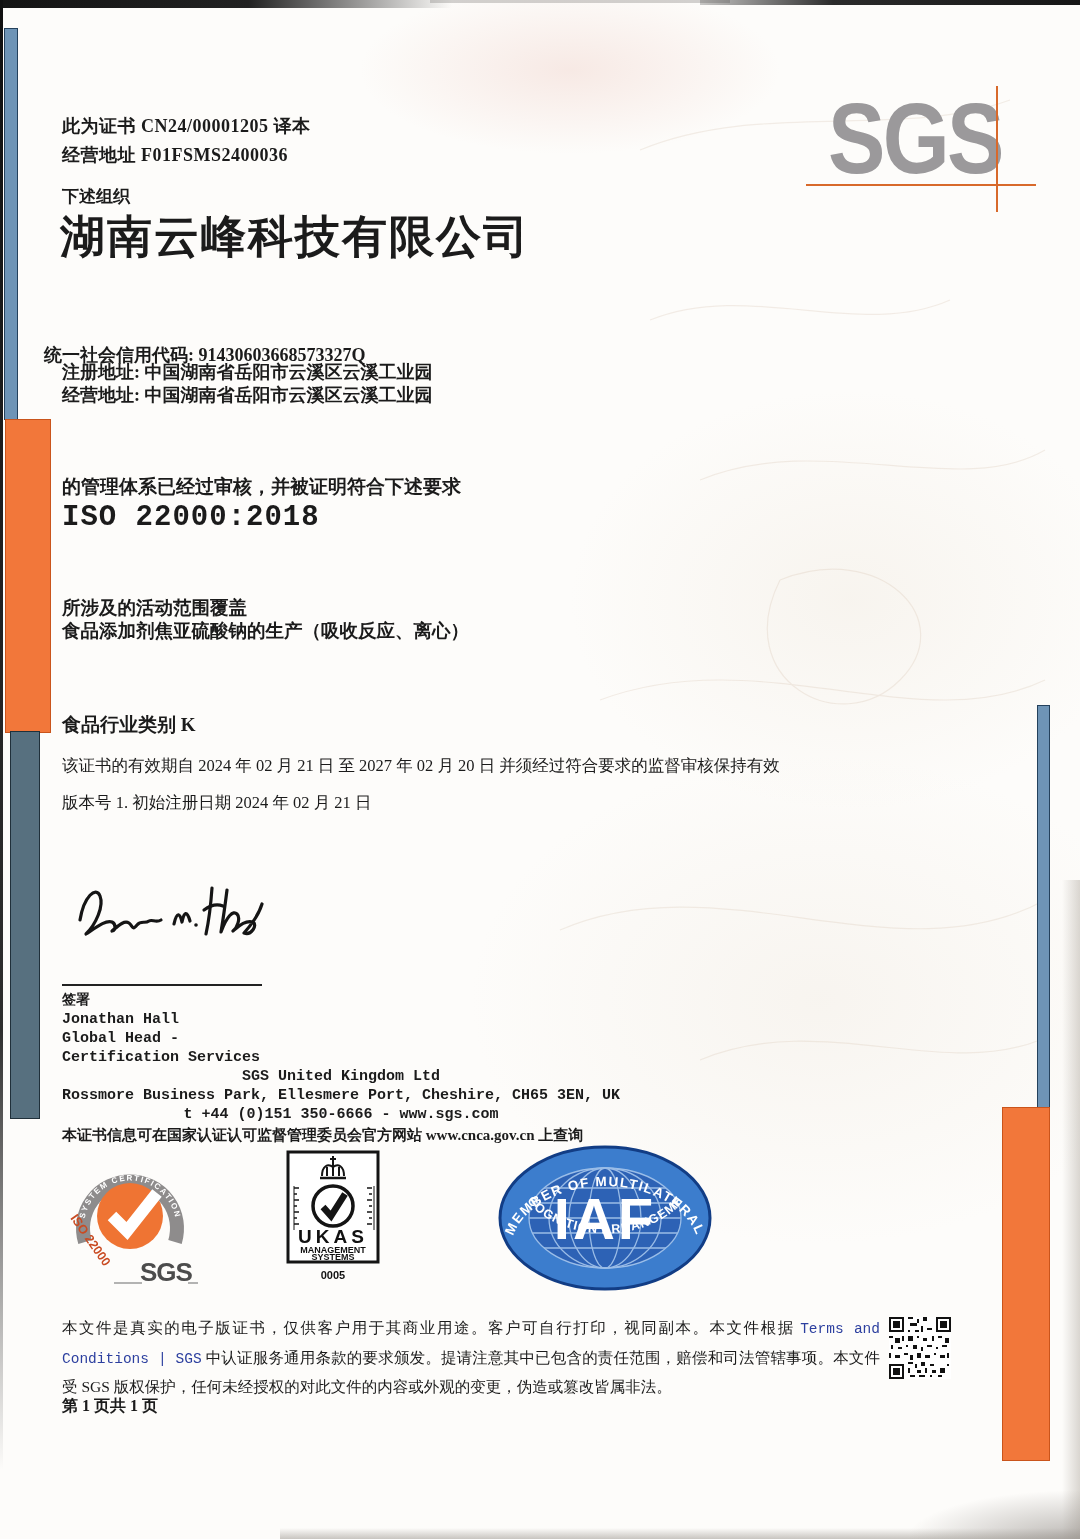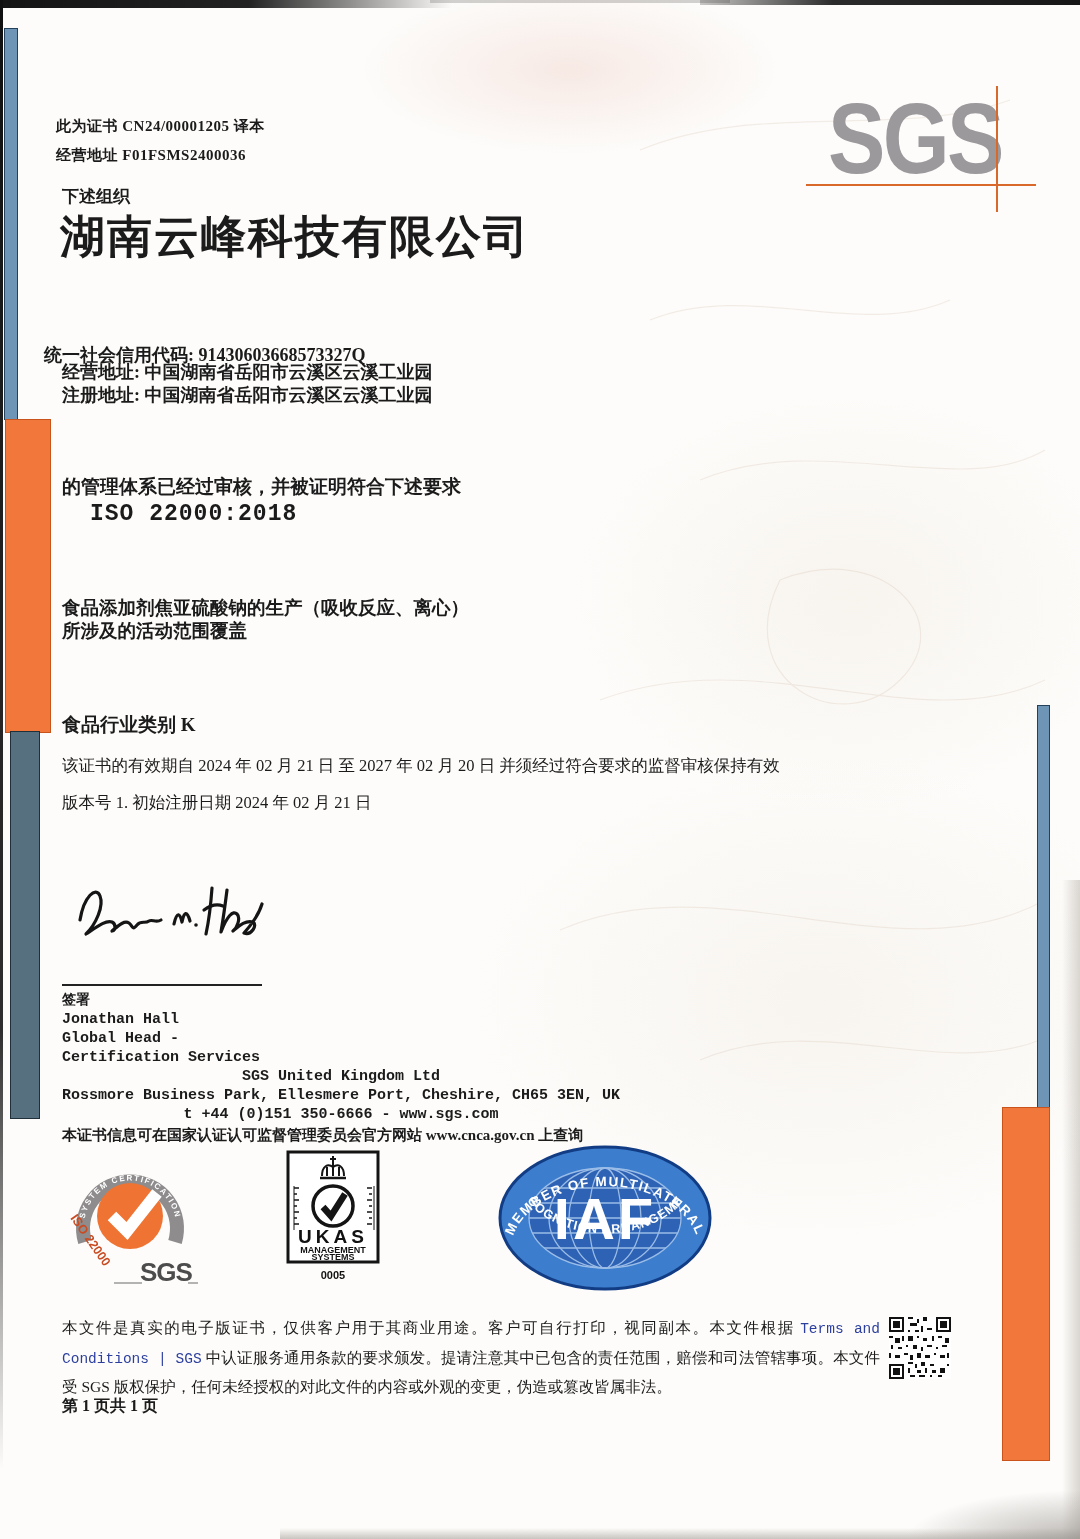--- a/index.html
+++ b/index.html
@@ -28,27 +28,27 @@
   .l-bar-slate{left:10px;top:731px;width:28px;height:386px;background:#57707f;border:1px solid #20303a;}
   .r-bar-blue{left:1037px;top:705px;width:11px;height:402px;background:#6e94b6;border:1px solid #24415c;}
   .r-bar-orange{left:1002px;top:1107px;width:46px;height:352px;background:#f2773a;border:1px solid #c9541b;}
   
   .sgs-logo{left:828px;top:90px;z-index:3;}
   .sgs-logo .word{display:block;font-family:"Liberation Sans","DejaVu Sans",sans-serif;font-weight:700;font-size:100px;line-height:96px;color:#9b999b;letter-spacing:-3px;transform:scaleX(.86);transform-origin:left top;}
   .sgs-hline{left:806px;top:184px;width:230px;height:2px;background:#d8692b;z-index:4;}
   .sgs-vline{left:996px;top:86px;width:2px;height:126px;background:#d8692b;z-index:4;}
   
   .z{z-index:3;}
-  .cert-lines{left:56px;top:112px;font-size:15px;line-height:29px;font-weight:600;letter-spacing:.5px;}
+  .cert-lines{left:62px;top:112px;font-size:18px;line-height:29px;font-weight:600;letter-spacing:.5px;}
   .org-intro{left:62px;top:185px;font-size:17px;font-weight:600;font-family:Liberation Serif, serif;}
   .company{left:60px;top:207px;font-size:45px;font-weight:700;letter-spacing:2px;}
   .credit{left:44px;top:335px;font-size:18px;font-weight:600;margin-top:8px;}
   .addresses{left:62px;top:361px;font-size:18px;font-weight:600;line-height:23px;}
   .audit{left:62px;top:474px;font-size:19px;font-weight:600;}
-  .iso{left:62px;top:501px;font-family:"Liberation Mono","DejaVu Sans Mono",monospace;font-size:23px;font-weight:700;letter-spacing:1px;margin-left:28px;}
+  .iso{left:62px;top:501px;font-family:"Liberation Mono","DejaVu Sans Mono",monospace;font-size:29px;font-weight:700;letter-spacing:1px;}
   .scope-block{left:62px;top:597px;font-size:18.5px;font-weight:600;line-height:23px;}
   .food-cat{left:62px;top:712px;font-size:19px;font-weight:700;}
   .validity{left:62px;top:755px;font-size:16.5px;}
   .version{left:62px;top:792px;font-size:16.5px;}
   .sig-svg{left:66px;top:876px;}
   .sig-rule{left:62px;top:984px;width:200px;height:2px;background:#222;}
   .sig-label{left:62px;top:991px;font-size:14px;font-weight:600;}
   .sig-block{left:62px;top:1010px;font-family:"Liberation Mono","DejaVu Sans Mono",monospace;font-size:15px;line-height:19px;font-weight:600;}
   .issuer-block{left:62px;top:1067px;font-family:"Liberation Mono","DejaVu Sans Mono",monospace;font-size:15px;line-height:19px;font-weight:600;text-align:center;}
   .verify{left:62px;top:1126px;font-size:15px;font-weight:600;}
@@ -100,30 +100,30 @@
 
   <div class="abs z cert-lines">
     <div>此为证书 CN24/00001205 译本</div>
     <div>经营地址 F01FSMS2400036</div>
   </div>
   <div class="abs z org-intro">下述组织</div>
   <div class="abs z company">湖南云峰科技有限公司</div>
 
   <div class="abs z credit">统一社会信用代码: 91430603668573327Q</div>
   <div class="abs z addresses">
+    <div>注册地址: 中国湖南省岳阳市云溪区云溪工业园</div>
     <div>经营地址: 中国湖南省岳阳市云溪区云溪工业园</div>
-    <div>注册地址: 中国湖南省岳阳市云溪区云溪工业园</div>
   </div>
 
   <div class="abs z audit">的管理体系已经过审核，并被证明符合下述要求</div>
   <div class="abs z iso">ISO 22000:2018</div>
 
   <div class="abs z scope-block">
+    <div>所涉及的活动范围覆盖</div>
     <div>食品添加剂焦亚硫酸钠的生产（吸收反应、离心）</div>
-    <div>所涉及的活动范围覆盖</div>
   </div>
 
   <div class="abs z food-cat">食品行业类别 K</div>
   <div class="abs z validity">该证书的有效期自 2024 年 02 月 21 日 至 2027 年 02 月 20 日 并须经过符合要求的监督审核保持有效</div>
   <div class="abs z version">版本号 1. 初始注册日期 2024 年 02 月 21 日</div>
 
   <svg class="abs z sig-svg" width="205" height="98" viewBox="0 0 205 98">
     <g fill="none" stroke="#151515" stroke-width="3.2" stroke-linecap="round" stroke-linejoin="round">
       <path d="M14 44 C18 20 30 10 34 20 C38 30 30 48 20 58 C32 50 40 44 46 46 C50 48 50 54 46 55 C52 50 58 44 63 47 C67 50 66 55 71 49 C75 44 79 48 83 45 C86 43 90 47 95 44"></path>
       <path d="M108 48 C111 34 114 38 116 46 C118 36 121 34 124 45"></path>

